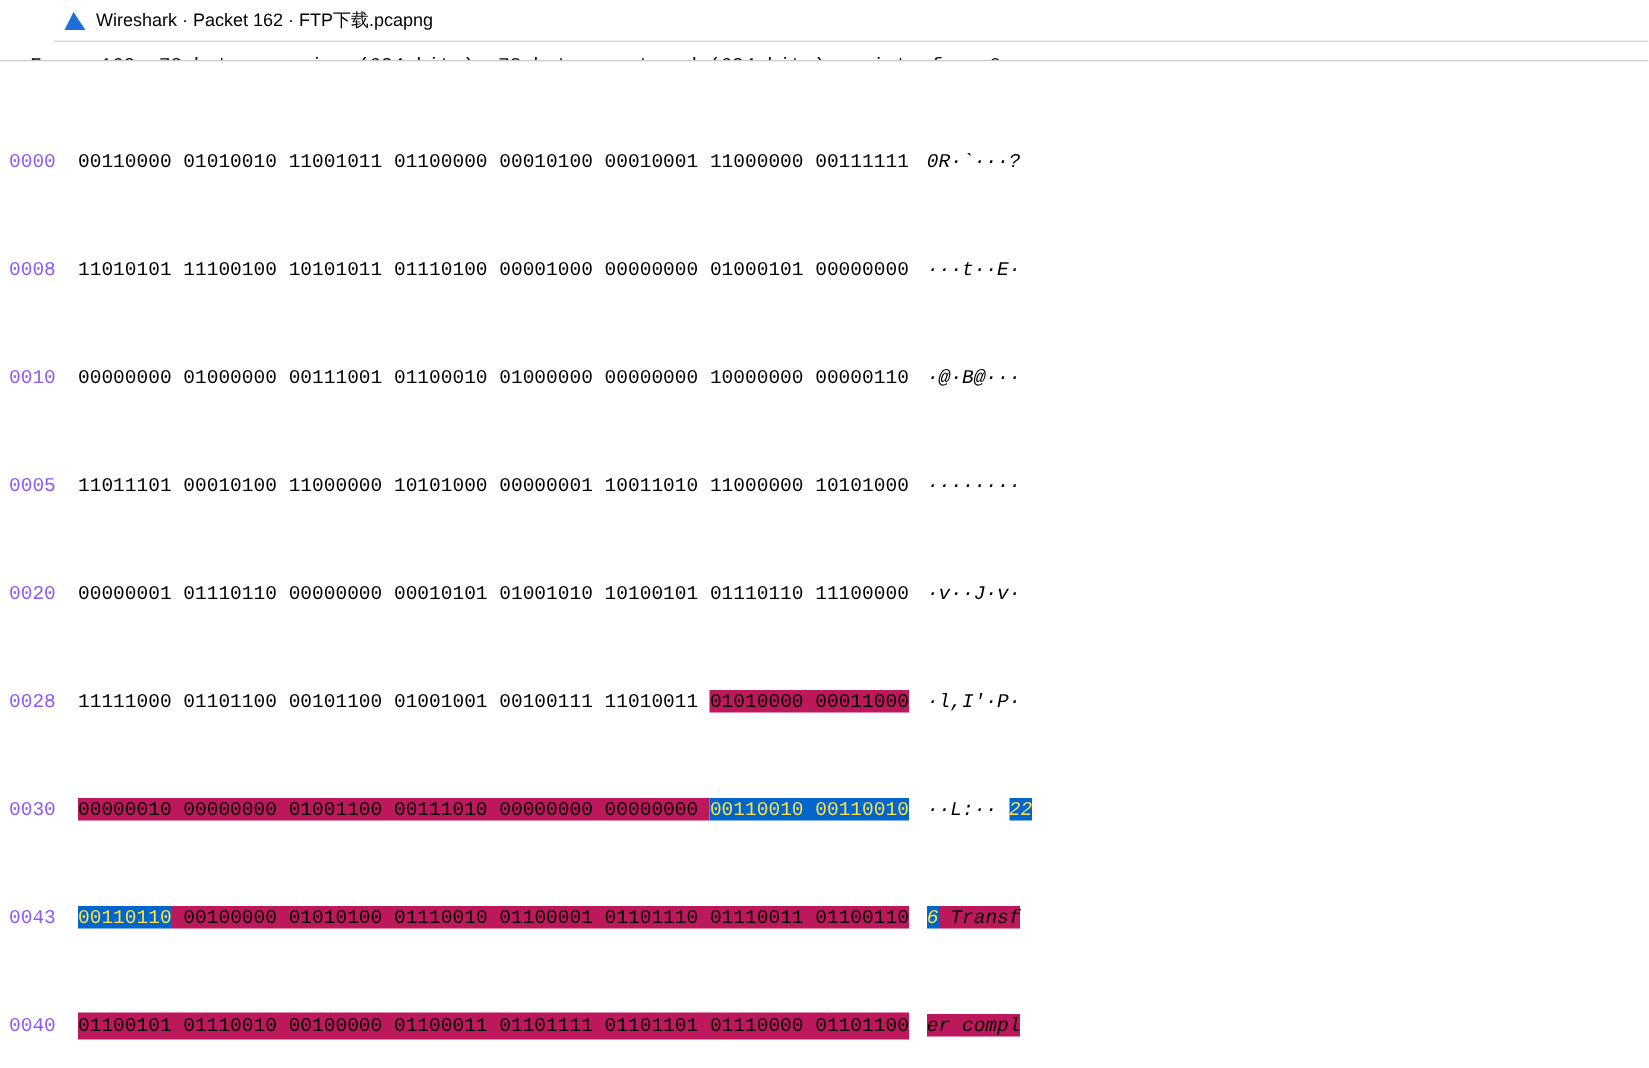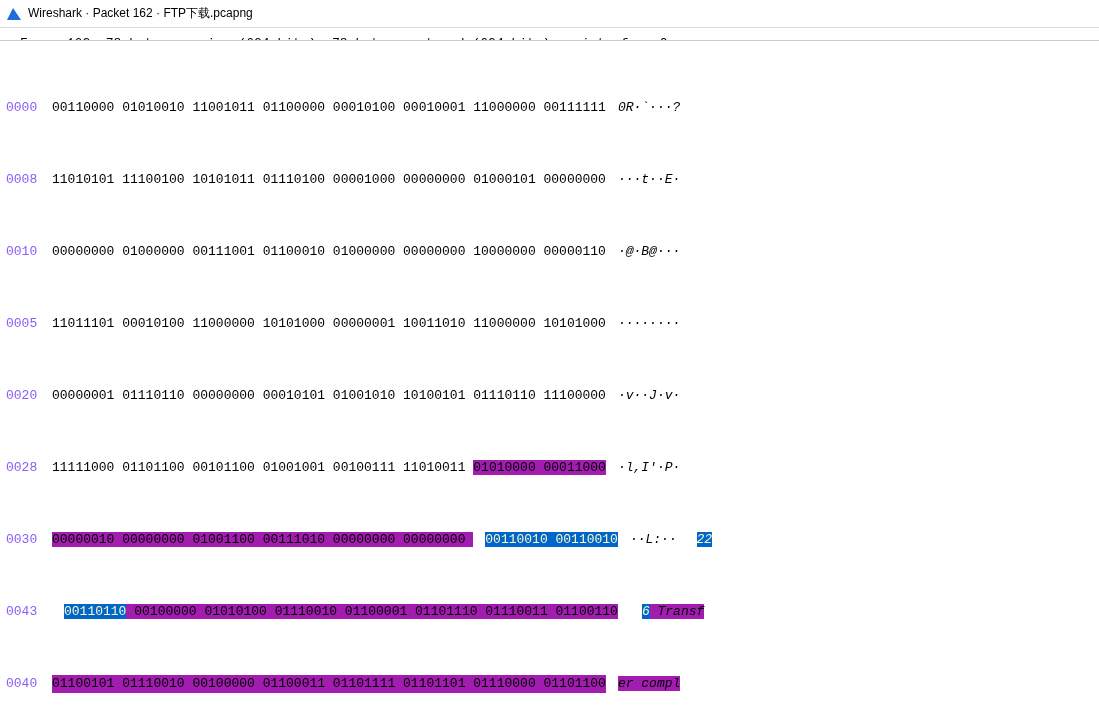--- a/index.html
+++ b/index.html
@@ -12,20 +12,21 @@
     overflow: hidden;
     position: relative;
   }
   .titlebar {
     height: 28px;
     display: flex;
     align-items: center;
     padding: 0 6px;
     border-bottom: 1px solid #ddd;
     font-size: 12px;
+    margin-left: 36px;
   }
   .titlebar .logo {
     width: 16px; height: 16px;
     margin-right: 6px;
   }
   .titlebar .logo svg { display:block; }
   .panes {
     display: flex;
     flex-direction: column;
     height: calc(100% - 28px);
@@ -58,22 +59,22 @@
     padding: 4px 6px;
     white-space: pre;
     background:#fff;
     flex:1;
     position: relative;
   }
   .hex-row { display:flex; }
   .hex-off { color:#8b5cf6; width:46px; }
   .hex-bits { }
   .hex-asc { padding-left: 12px; font-style: italic; }
-  .hl-blue { background:#0066cc; color:#fef9c3;margin-left:12px; }
-  .hl-gray { background:#a21caf; }
+  .hl-blue { background:#0066cc; color:#fde047; }
+  .hl-gray { background:#be185d; }
 </style>
 </head>
 <body>
 
 <div class="titlebar">
   <span class="logo">
     <svg viewBox="0 0 16 16" width="16" height="16">
         <path d="M1 14 L7 2 L15 14 Z" fill="#1e6fd9"></path>
       </svg>
   </span>

